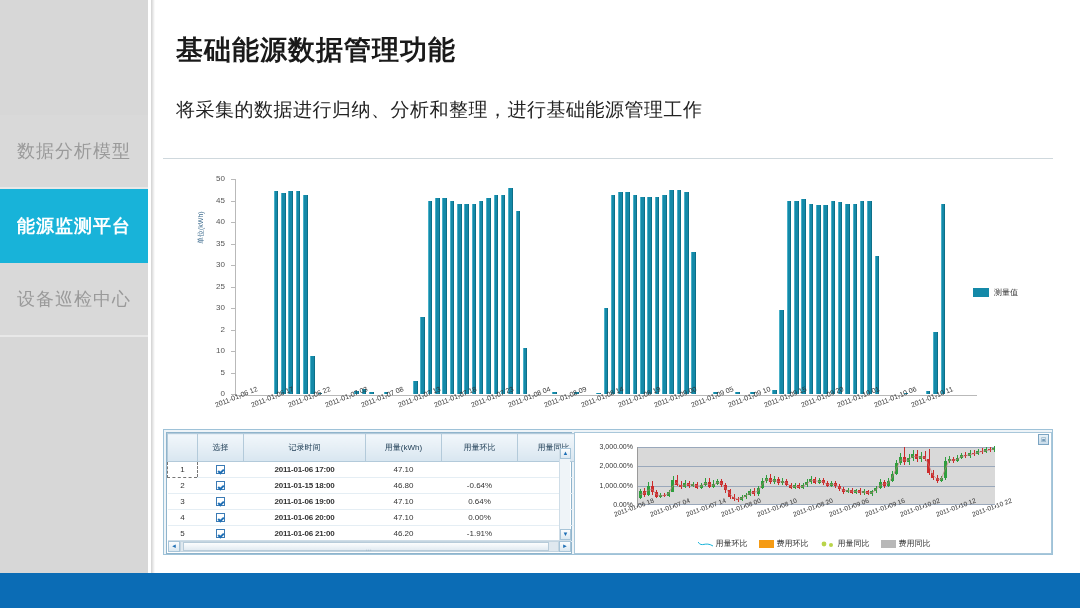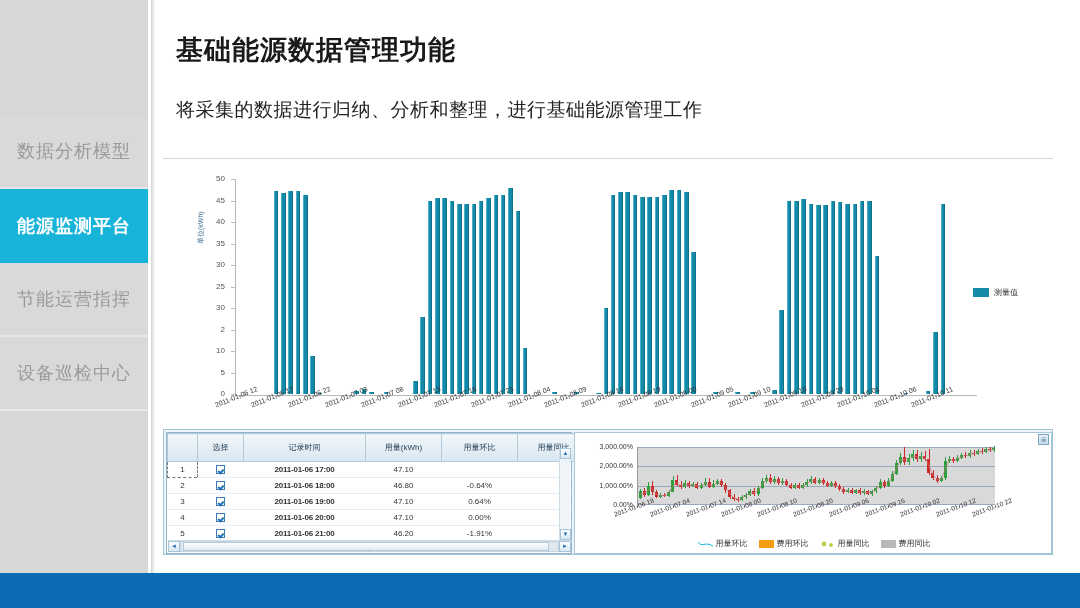--- a/index.html
+++ b/index.html
@@ -229,23 +229,20 @@
 </head>
 <body>
 
 <div id="sidebar">
   <div class="side-item spacer-top"></div>
   <div class="side-item">
     <span>数据分析模型</span>
   </div>
   <div class="side-item active">
     <span>能源监测平台</span>
-  </div>
-  <div class="side-item">
-    <span>节能运营指挥</span>
   </div>
   <div class="side-item">
     <span>设备巡检中心</span>
   </div>
   <div class="side-fill"></div>
 </div>
 <div id="sidebar-edge"></div>
 <div id="sidebar-shadow"></div>
 
 <div id="page-title">基础能源数据管理功能</div>
@@ -415,21 +412,21 @@
               <td class="seq">1</td>
               <td class="sel"><span class="chk"></span></td>
               <td class="tm">2011-01-06 17:00</td>
               <td class="val">47.10</td>
               <td class="hb"></td>
               <td class="tb"></td>
             </tr>
             <tr>
               <td class="seq">2</td>
               <td class="sel"><span class="chk"></span></td>
-              <td class="tm">2011-01-06 18:00</td>
+              <td class="tm">2011-01-15 18:00</td>
               <td class="val">46.80</td>
               <td class="hb">-0.64%</td>
               <td class="tb"></td>
             </tr>
             <tr>
               <td class="seq">3</td>
               <td class="sel"><span class="chk"></span></td>
               <td class="tm">2011-01-06 19:00</td>
               <td class="val">47.10</td>
               <td class="hb">0.64%</td>

